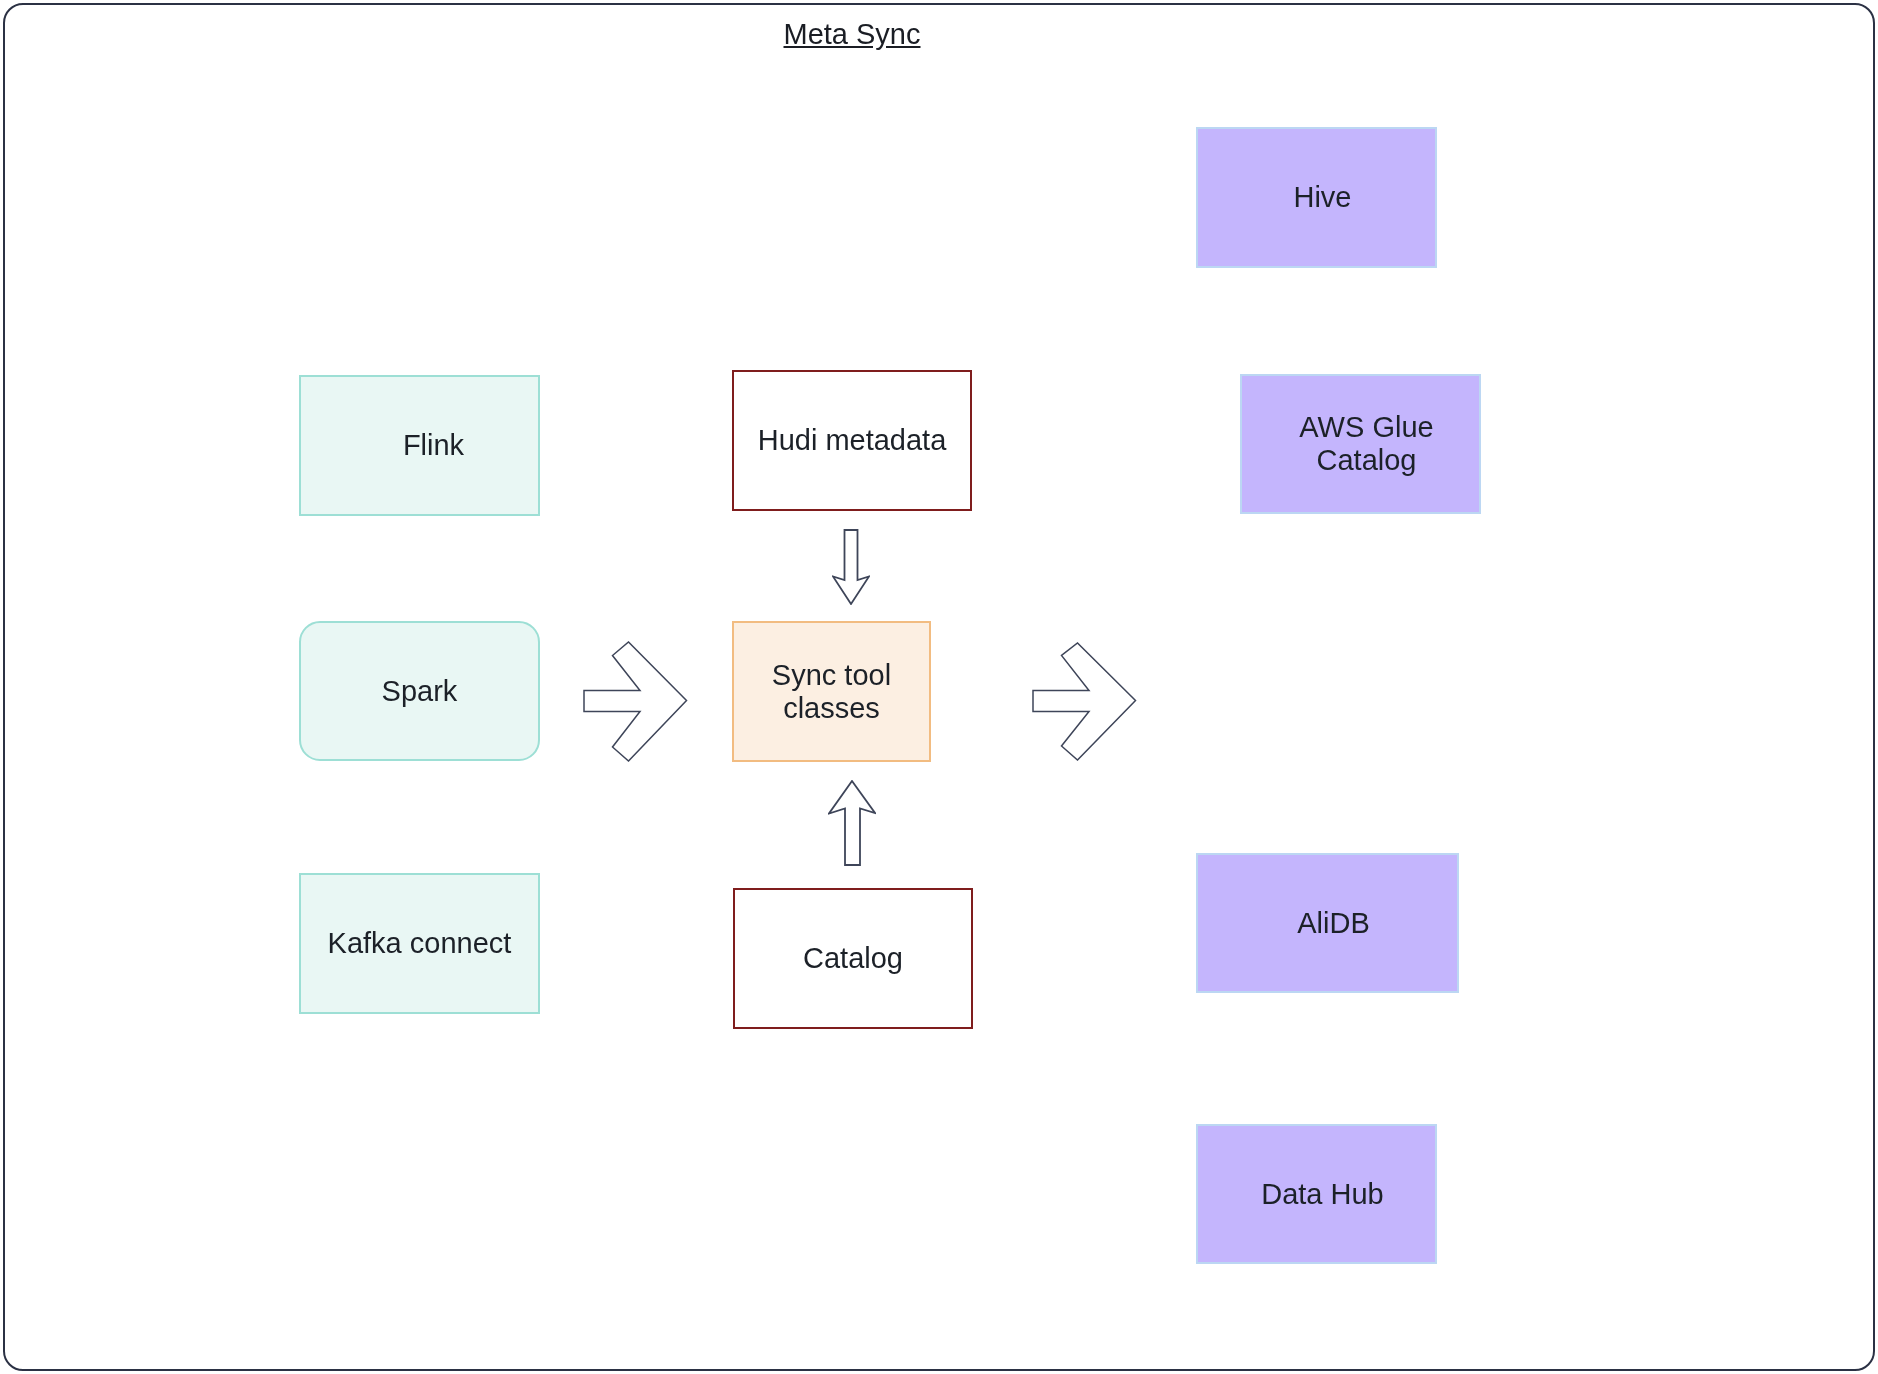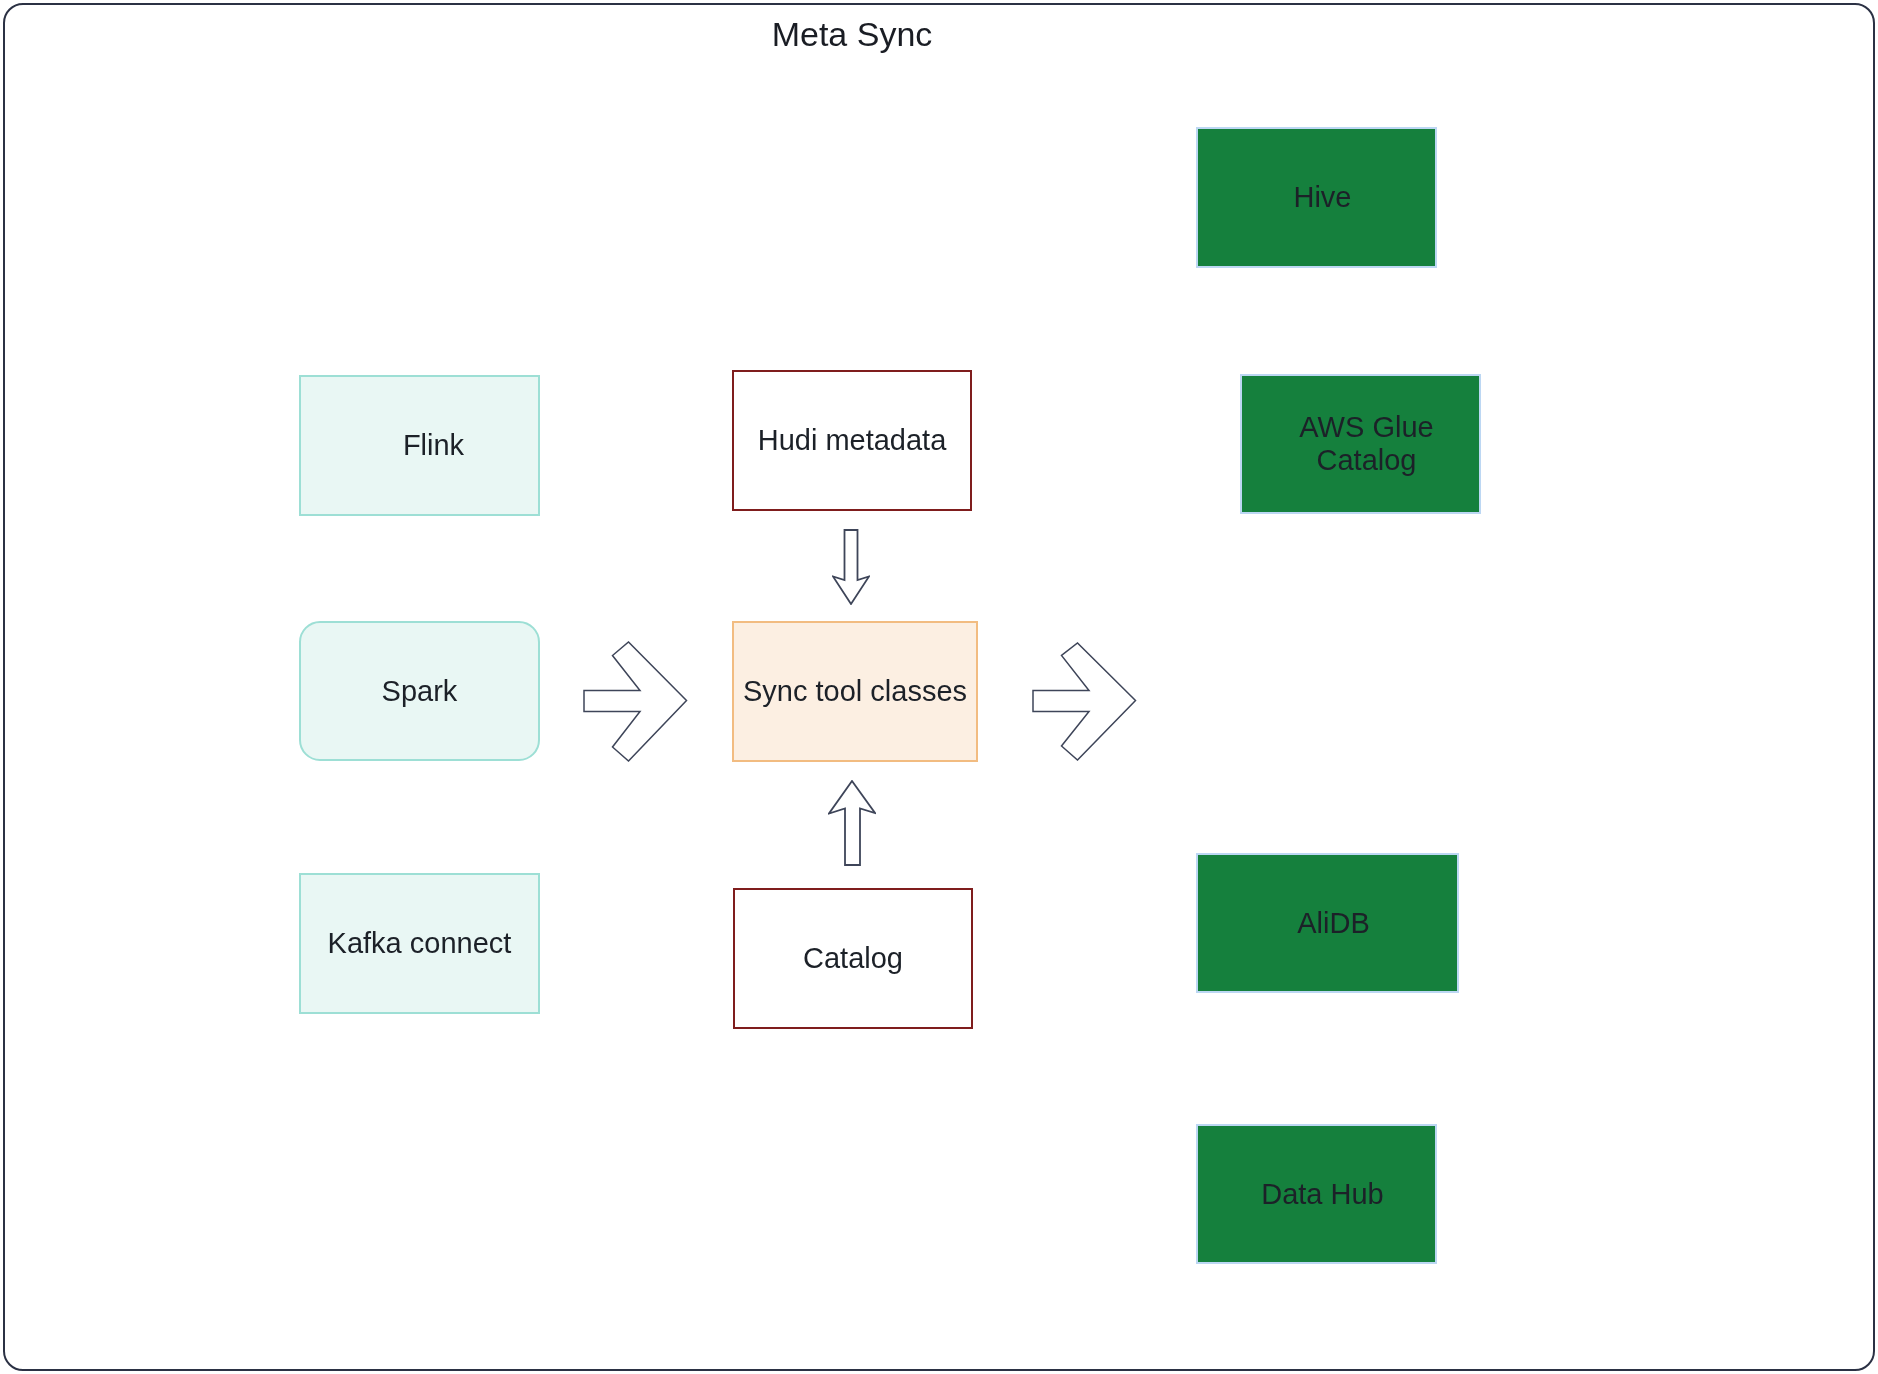--- a/index.html
+++ b/index.html
@@ -17,46 +17,47 @@
     border: 2px solid #2b3144;
     border-radius: 20px;
     background: #ffffff;
   }
   .title {
     position: absolute;
     top: 13px;
     left: 607px;
     width: 480px;
     text-align: center;
-    font-size: 34px;
+    font-size: 29px;
     color: #1a1d24;
     line-height: 32px;
+    text-decoration: underline;
   }
   .node {
     position: absolute;
     box-sizing: border-box;
     display: flex;
     align-items: center;
     justify-content: center;
     font-size: 29px;
     color: #1c2128;
     text-align: center;
   }
   .node.teal   { background: #e9f7f4; border: 2px solid #9ddfd5; }
-  .node.blue   { background: #15803d; border: 2px solid #bcd7f3; padding-left: 12px; }
+  .node.blue   { background: #c4b5fd; border: 2px solid #bcd7f3; padding-left: 12px; }
   .node.orange { background: #fcefe2; border: 2px solid #f2bc81; }
   .node.plain  { background: #ffffff; border: 2px solid #7f1d1d; }
 
   
   #node-flink         { left: 294px;  top: 370px;  width: 241px; height: 141px; padding-left: 28px; }
   #node-spark         { left: 294px;  top: 616px;  width: 241px; height: 140px; border-radius: 21px; }
   #node-kafka-connect { left: 294px;  top: 868px;  width: 241px; height: 141px; }
   
   #node-hudi-metadata    { left: 727px; top: 365px; width: 240px; height: 141px; }
-  #node-sync-tool-classes{ left: 727px; top: 616px; width: 246px; height: 141px; }
+  #node-sync-tool-classes{ left: 727px; top: 616px; width: 199px; height: 141px; }
   #node-catalog          { left: 728px; top: 883px; width: 240px; height: 141px; }
   
   #node-hive             { left: 1191px; top: 122px;  width: 241px; height: 141px; }
   #node-aws-glue-catalog { left: 1191px; top: 369px;  width: 241px; height: 140px; margin-left: 44px; }
   #node-big-query        { left: 1191px; top: 616px;  width: 241px; height: 140px; }
   #node-alidb            { left: 1191px; top: 848px;  width: 263px; height: 140px; }
   #node-data-hub         { left: 1191px; top: 1119px; width: 241px; height: 140px; }
 
   .arrow { position: absolute; }
   #arrow-engines-to-sync { left: 578px;  top: 636px; }

